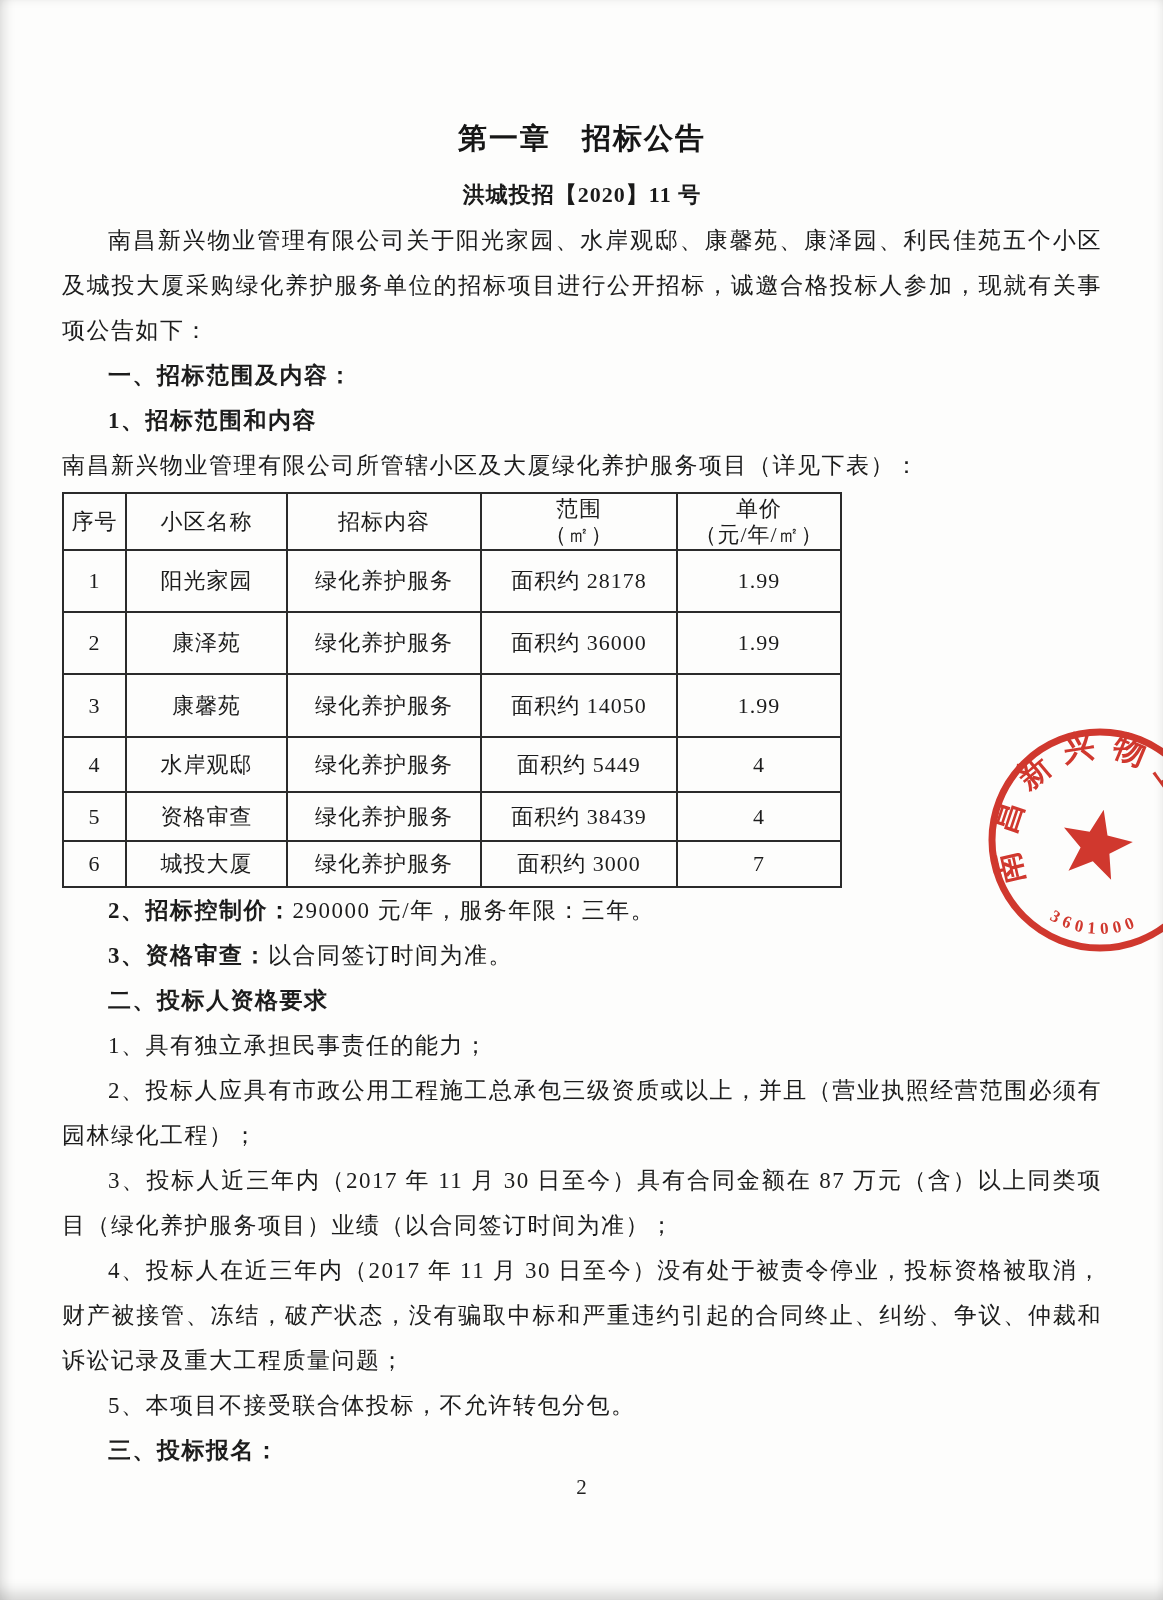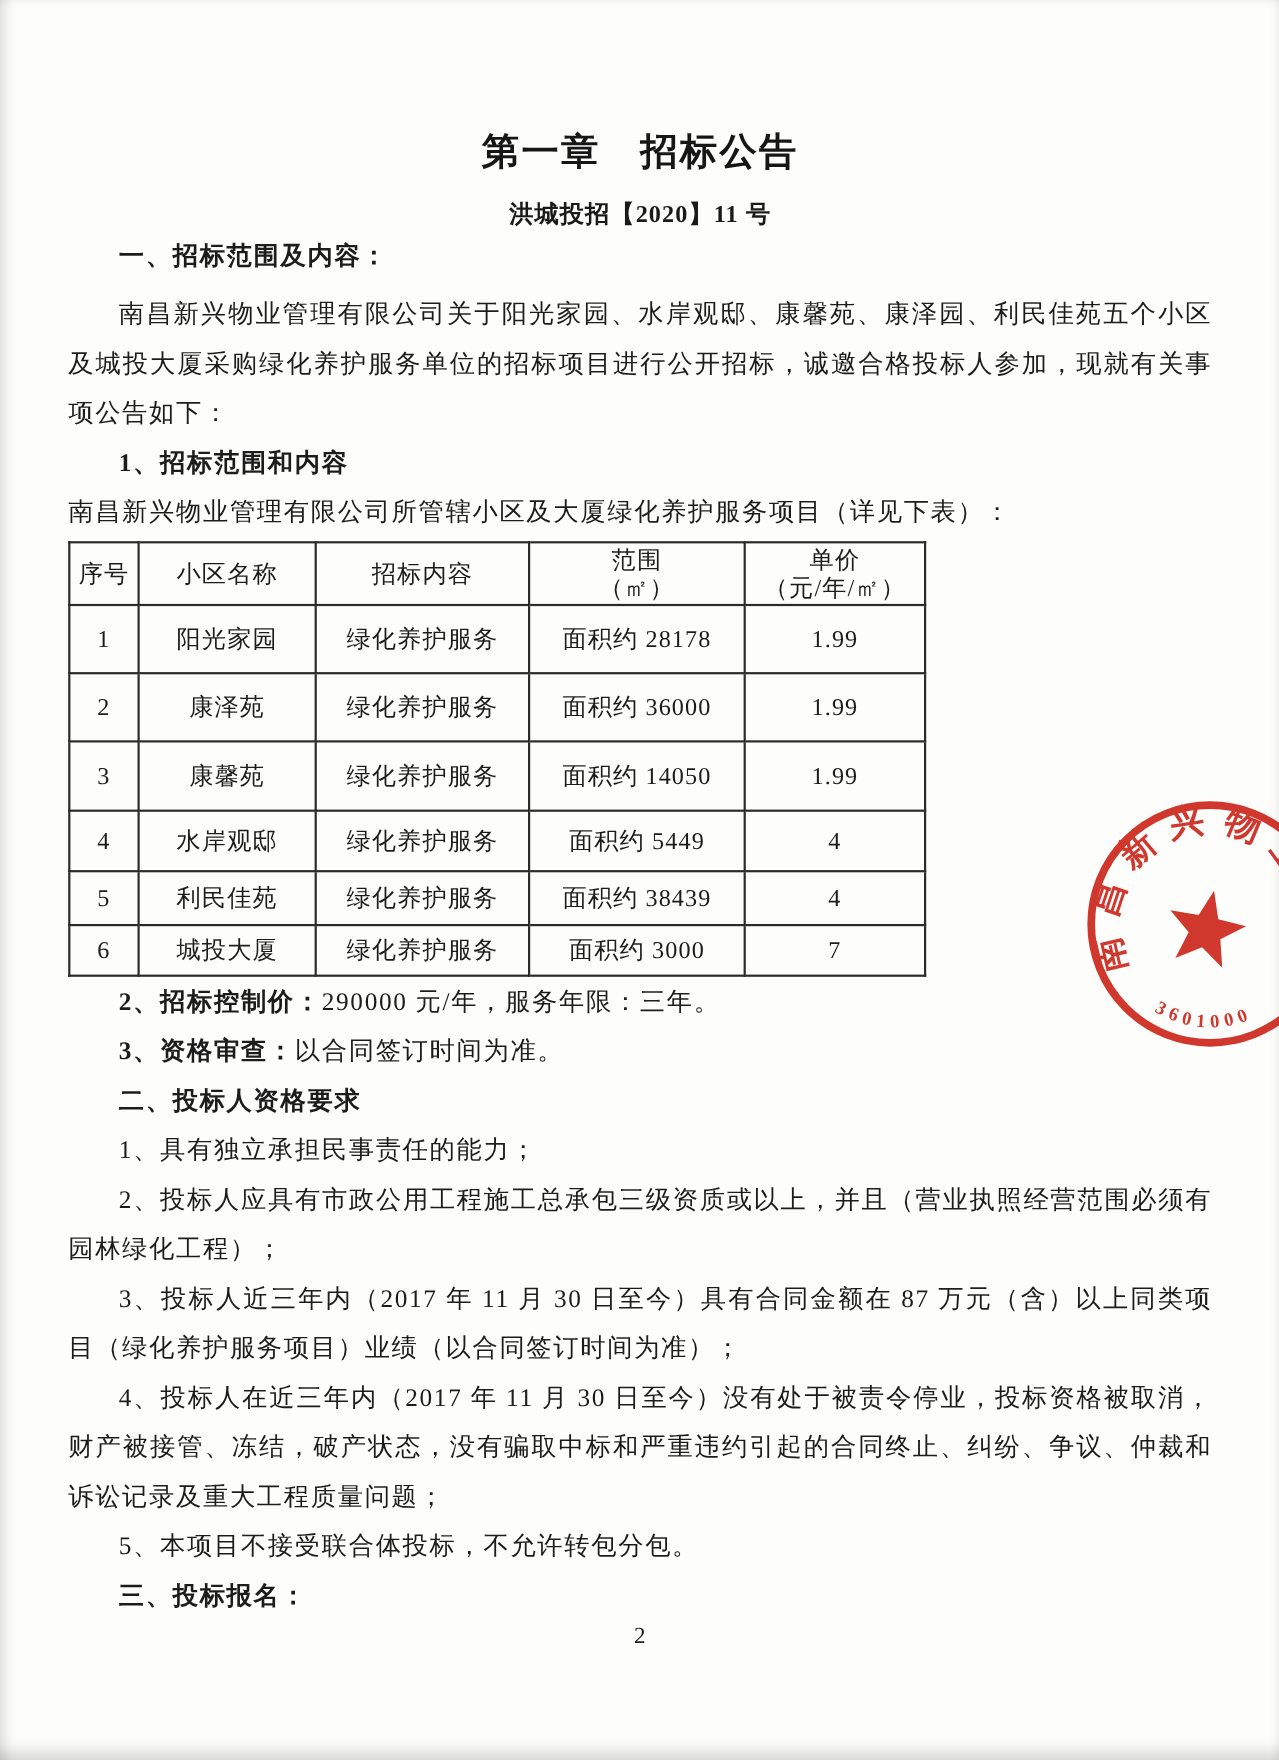--- a/index.html
+++ b/index.html
@@ -15,21 +15,21 @@
       inset 0 -18px 14px -10px rgba(0,0,0,.15),
       inset 0 8px 8px -6px rgba(0,0,0,.05);
     font-family:"Liberation Serif","DejaVu Serif",serif;
     color:#1c1c1c;
   }
   .content{padding:0 61px 0 62px;}
   .chapter-title{
     margin:118px 0 0 0;
     text-align:center;
     font-family:"Liberation Sans","DejaVu Sans",sans-serif;
-    font-size:34px;line-height:40px;font-weight:700;
+    font-size:29px;line-height:40px;font-weight:700;
     letter-spacing:2px;color:#161616;
   }
   .doc-number{
     margin-top:22px;text-align:center;
     font-size:22px;line-height:30px;font-weight:700;
     letter-spacing:1px;color:#1a1a1a;
   }
   .content p{
     margin:0;
     font-size:23px;line-height:45px;
@@ -78,23 +78,23 @@
 </head>
 <body>
 
 <div class="page">
   <div class="content">
 
     <h1 class="chapter-title">第一章　招标公告</h1>
 
     <div class="doc-number">洪城投招【2020】11 号</div>
 
+    <p class="indent first">南昌新兴物业管理有限公司关于阳光家园、水岸观邸、康馨苑、康泽园、利民佳苑五个小区及城投大厦采购绿化养护服务单位的招标项目进行公开招标，诚邀合格投标人参加，现就有关事项公告如下：</p>
+
     <p class="indent hd">一、招标范围及内容：</p>
-
-    <p class="indent first">南昌新兴物业管理有限公司关于阳光家园、水岸观邸、康馨苑、康泽园、利民佳苑五个小区及城投大厦采购绿化养护服务单位的招标项目进行公开招标，诚邀合格投标人参加，现就有关事项公告如下：</p>
 
     <p class="indent hd">1、招标范围和内容</p>
 
     <p>南昌新兴物业管理有限公司所管辖小区及大厦绿化养护服务项目（详见下表）：</p>
 
     <table class="projects">
       <colgroup>
         <col style="width:63px">
           <col style="width:161px">
           <col style="width:194px">
@@ -134,21 +134,21 @@
         </tr>
         <tr>
           <td>4</td>
           <td>水岸观邸</td>
           <td>绿化养护服务</td>
           <td>面积约 5449</td>
           <td>4</td>
         </tr>
         <tr>
           <td>5</td>
-          <td>利民佳苑</td>
+          <td>资格审查</td>
           <td>绿化养护服务</td>
           <td>面积约 38439</td>
           <td>4</td>
         </tr>
         <tr>
           <td>6</td>
           <td>城投大厦</td>
           <td>绿化养护服务</td>
           <td>面积约 3000</td>
           <td>7</td>

